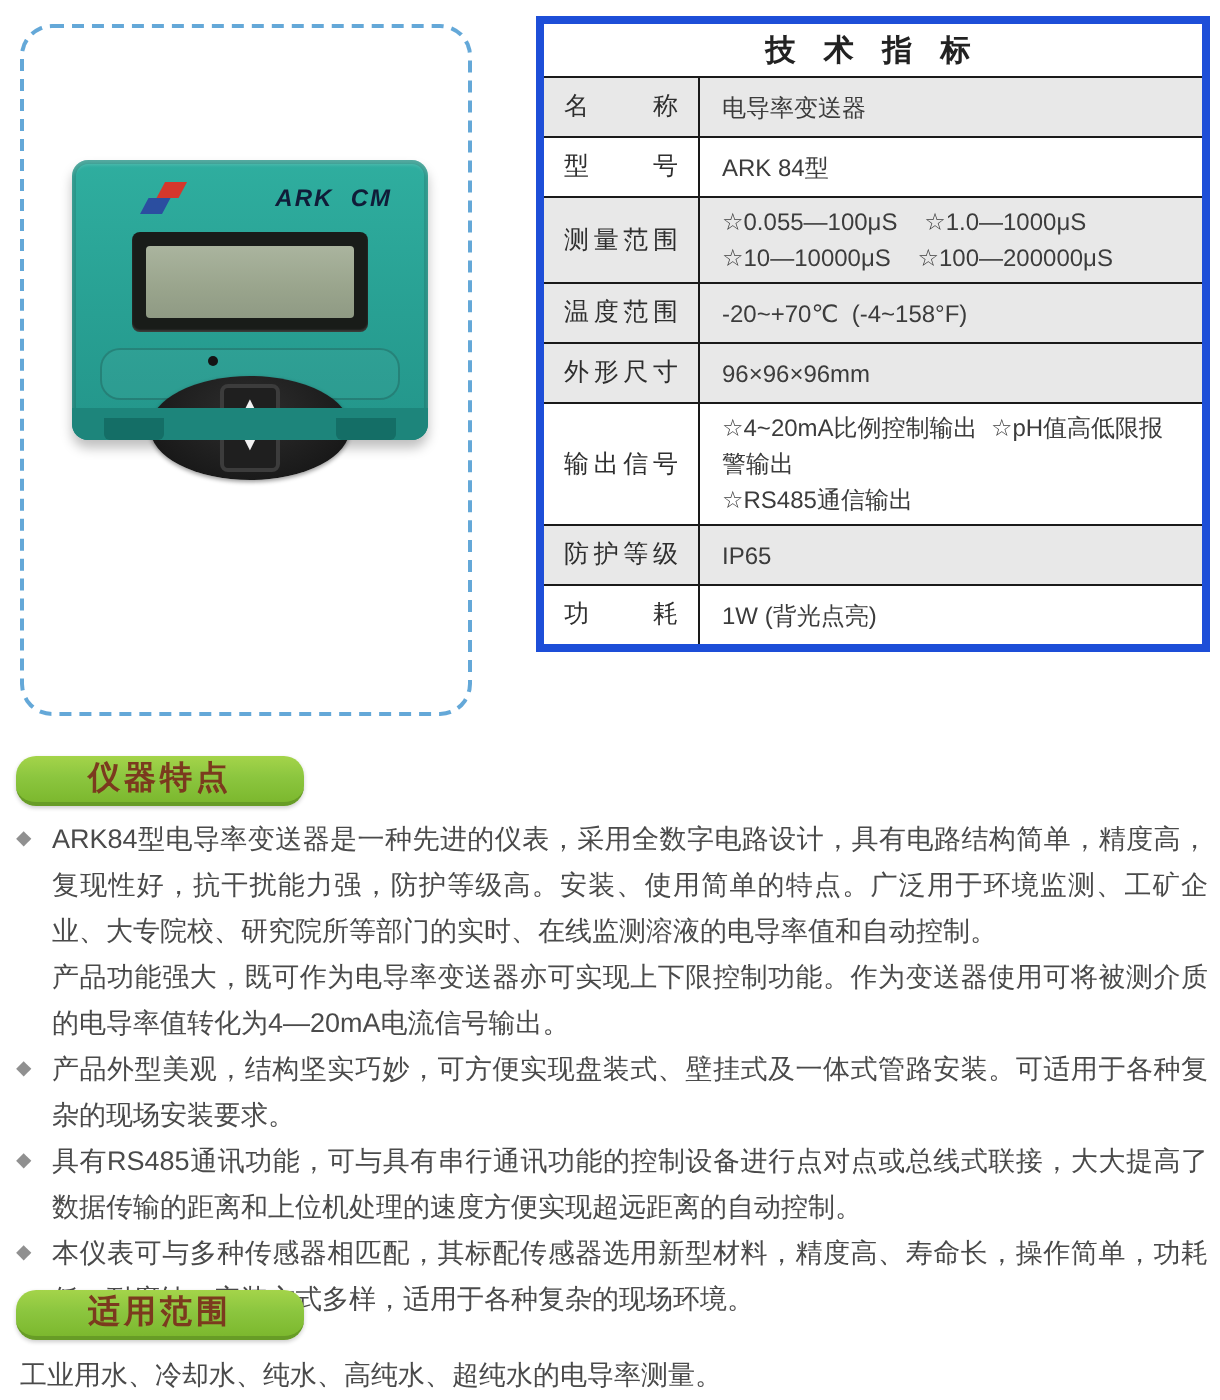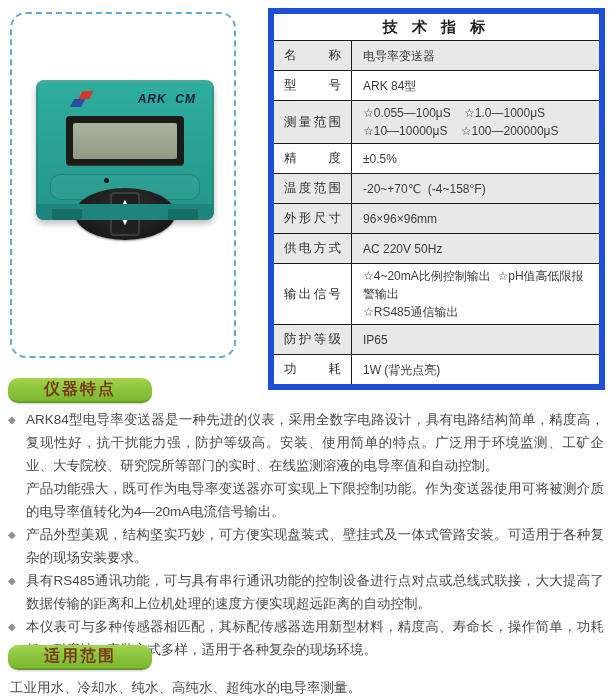--- a/index.html
+++ b/index.html
@@ -24,21 +24,21 @@
   .dot{position:absolute;left:68px;top:98px;width:5px;height:5px;border-radius:50%;background:#141414;}
   .keypad{position:absolute;left:39px;top:108px;width:100px;height:52px;border-radius:50%;
           background:radial-gradient(ellipse at 50% 35%,#2e2e2e 0%,#1a1a1a 70%,#101010 100%);
           box-shadow:0 1px 2px rgba(0,0,0,0.4);}
   .key-up,.key-down{position:absolute;left:50%;transform:translateX(-50%);width:26px;height:20px;background:#1f1f1f;border:2px solid #3c3c3c;border-radius:4px;color:#f2f2f2;font-size:9px;line-height:17px;text-align:center;}
   .key-up{top:4px;} .key-down{bottom:4px;}
   .key-esc,.key-enter{position:absolute;top:50%;transform:translateY(-50%);color:#ffffff;font-size:7px;font-weight:bold;font-style:italic;}
   .key-esc{left:8px;} .key-enter{right:5px;}
 
   
-  .spec-table{position:absolute;left:268px;top:8px;width:337px;border:6px solid #1d4ed8;box-sizing:border-box;background:#ffffff;}
+  .spec-table{position:absolute;left:268px;top:8px;width:337px;border:4px solid #1d4ed8;box-sizing:border-box;background:#ffffff;}
   .t-header{height:26px;border-bottom:1px solid #1a1a1a;display:flex;align-items:center;justify-content:center;font-size:15px;font-weight:bold;letter-spacing:5px;color:#222222;}
   .t-row{display:flex;border-bottom:1px solid #1a1a1a;min-height:24px;box-sizing:border-box;}
   .t-row:last-child{border-bottom:none;}
   .t-row.shade{background:#e8e8e8;}
   .t-label{width:78px;border-right:1px solid #1a1a1a;box-sizing:border-box;display:flex;align-items:center;padding:6px 10px;font-size:12.5px;color:#2e2e2e;}
   .t-label span{display:block;width:100%;text-align:justify;text-align-last:justify;}
   .t-value{flex:1;display:flex;align-items:center;padding:3px 11px;font-size:12px;color:#3c3c3c;white-space:pre-wrap;line-height:1.5;}
 
   
   .badge{position:absolute;left:8px;width:144px;height:25px;border-radius:10px;
@@ -96,43 +96,31 @@
       </div>
     <div class="t-value">ARK 84型</div>
   </div>
   <div class="t-row shade">
     <div class="t-label">
         <span>测量范围</span>
       </div>
     <div class="t-value">☆0.055—100μS    ☆1.0—1000μS
 ☆10—10000μS    ☆100—200000μS</div>
   </div>
-  <div class="t-row">
-    <div class="t-label">
-        <span>精 度</span>
-      </div>
-    <div class="t-value">±0.5%</div>
-  </div>
   <div class="t-row shade">
     <div class="t-label">
         <span>温度范围</span>
       </div>
     <div class="t-value">-20~+70℃  (-4~158°F)</div>
   </div>
   <div class="t-row shade">
     <div class="t-label">
         <span>外形尺寸</span>
       </div>
     <div class="t-value">96×96×96mm</div>
-  </div>
-  <div class="t-row shade">
-    <div class="t-label">
-        <span>供电方式</span>
-      </div>
-    <div class="t-value">AC 220V 50Hz</div>
   </div>
   <div class="t-row">
     <div class="t-label">
         <span>输出信号</span>
       </div>
     <div class="t-value">☆4~20mA比例控制输出  ☆pH值高低限报警输出
 ☆RS485通信输出</div>
   </div>
   <div class="t-row shade">
     <div class="t-label">

